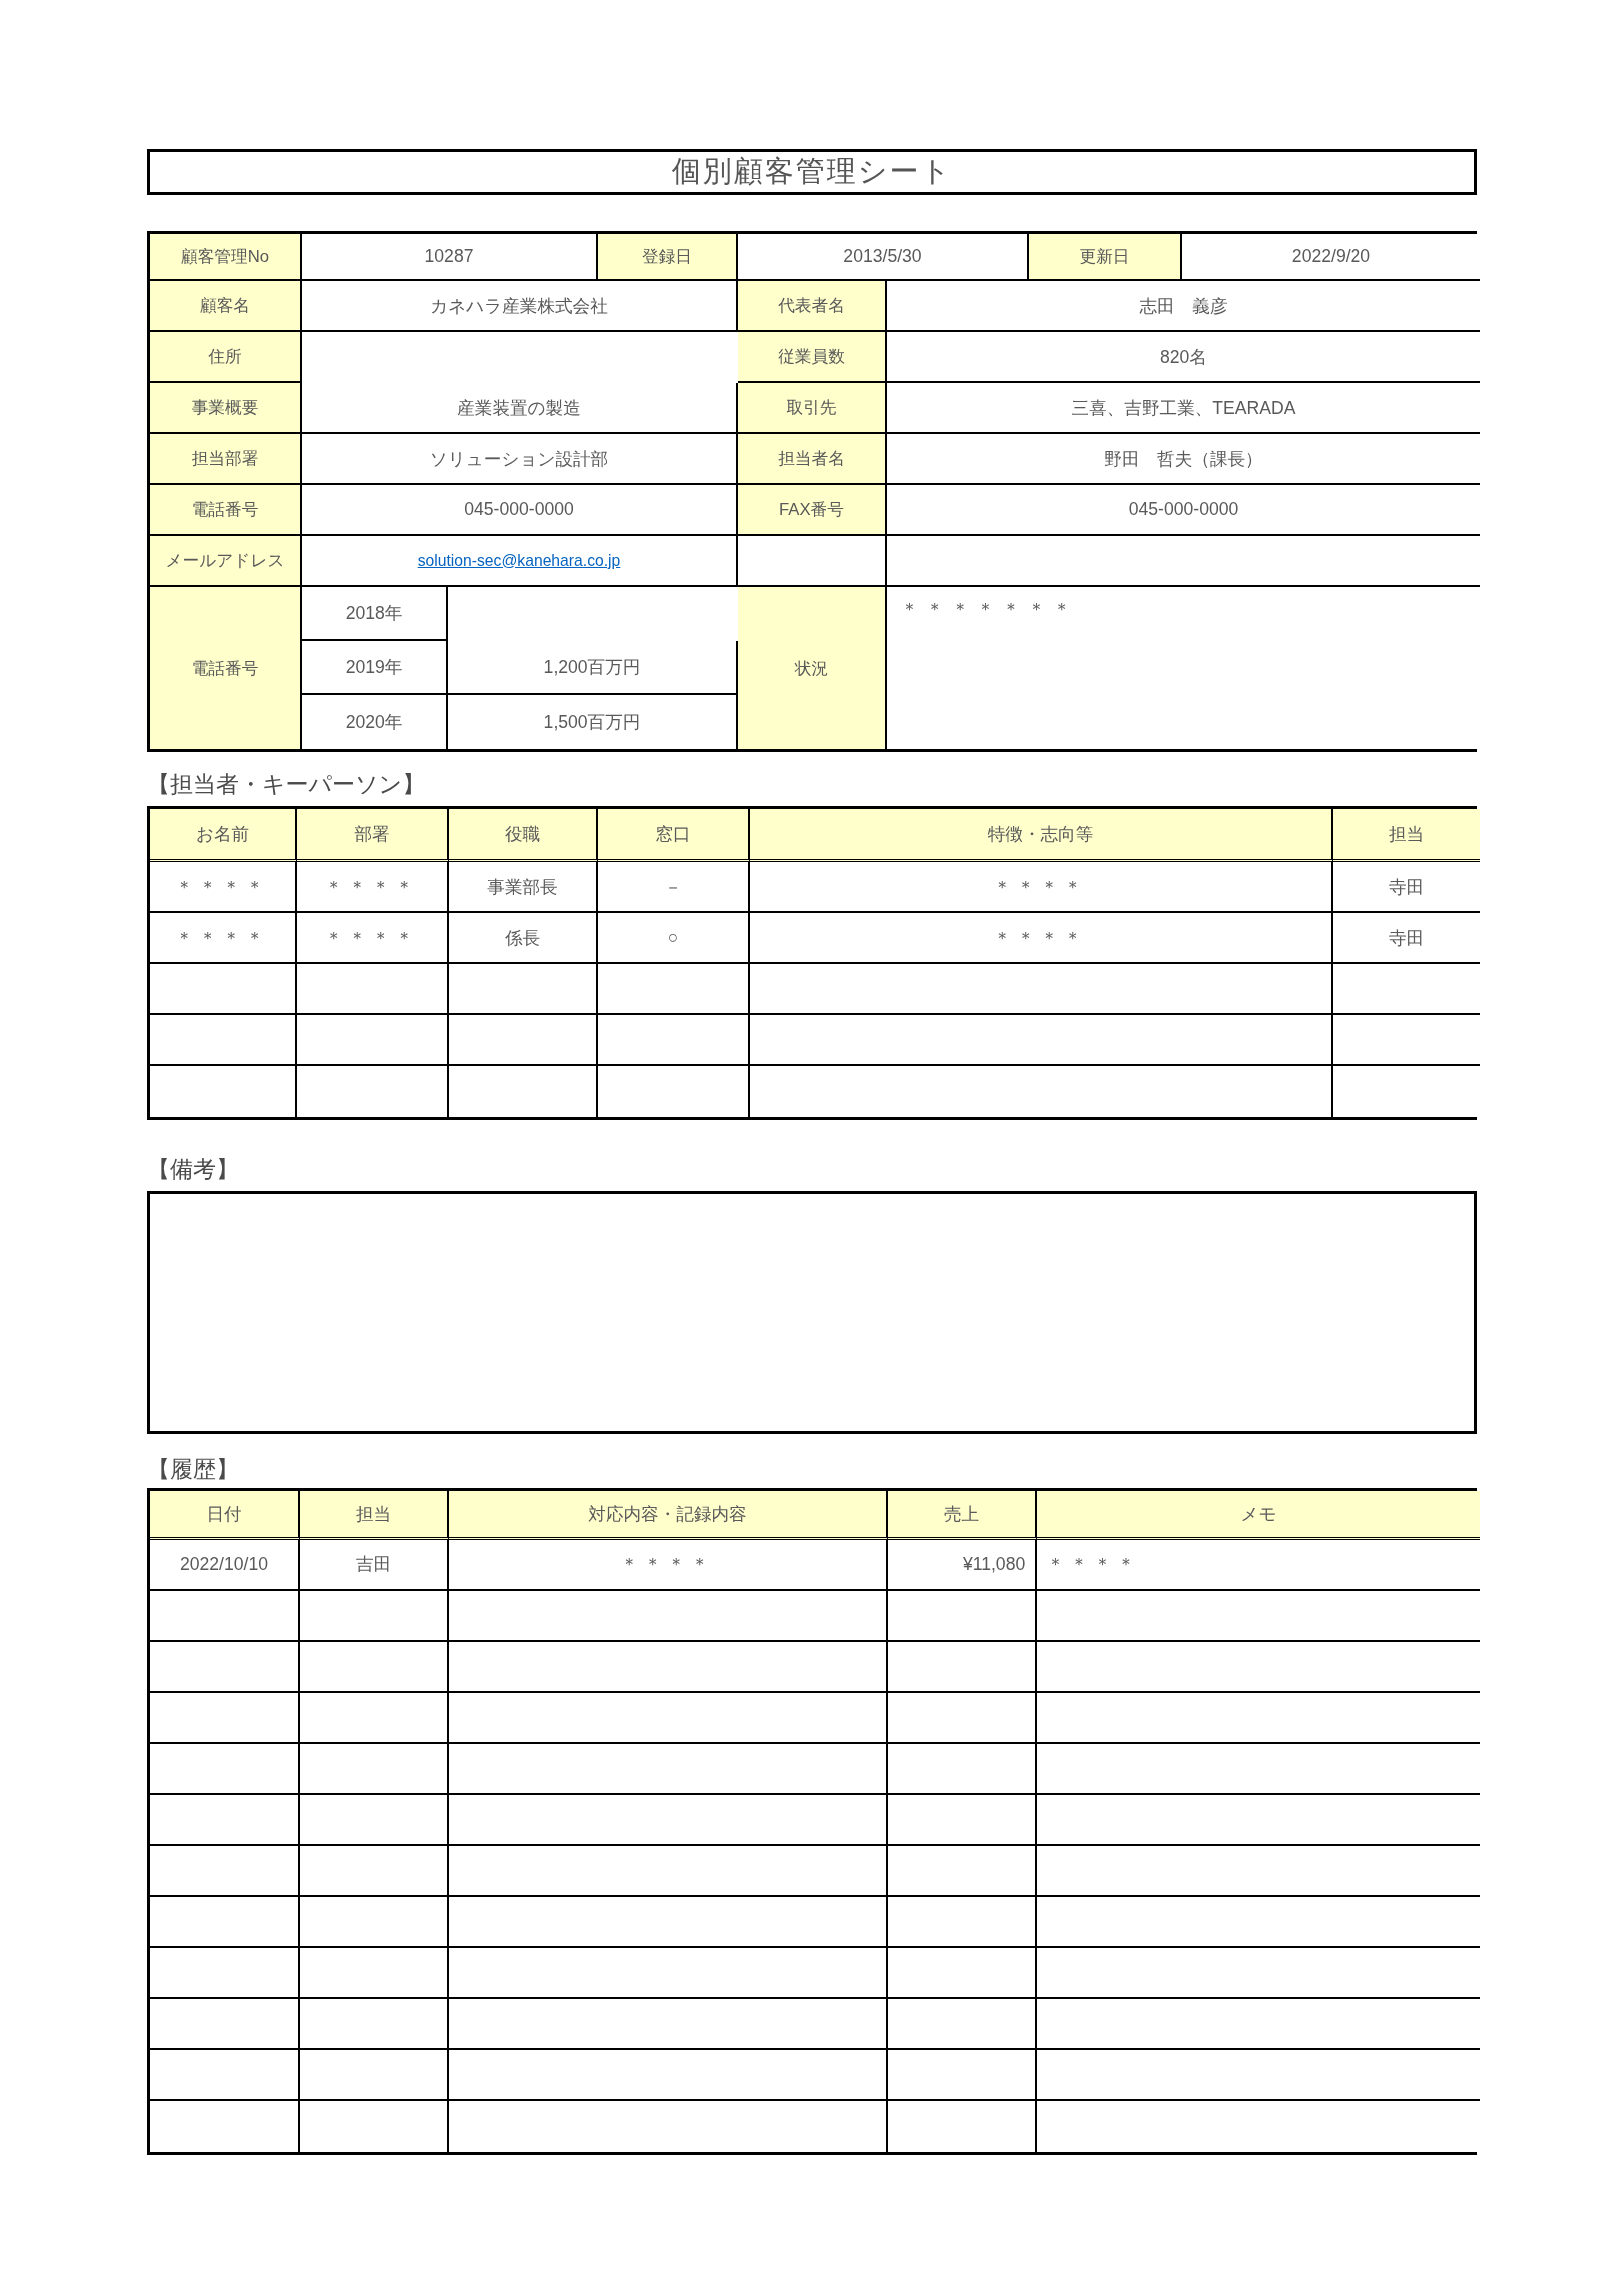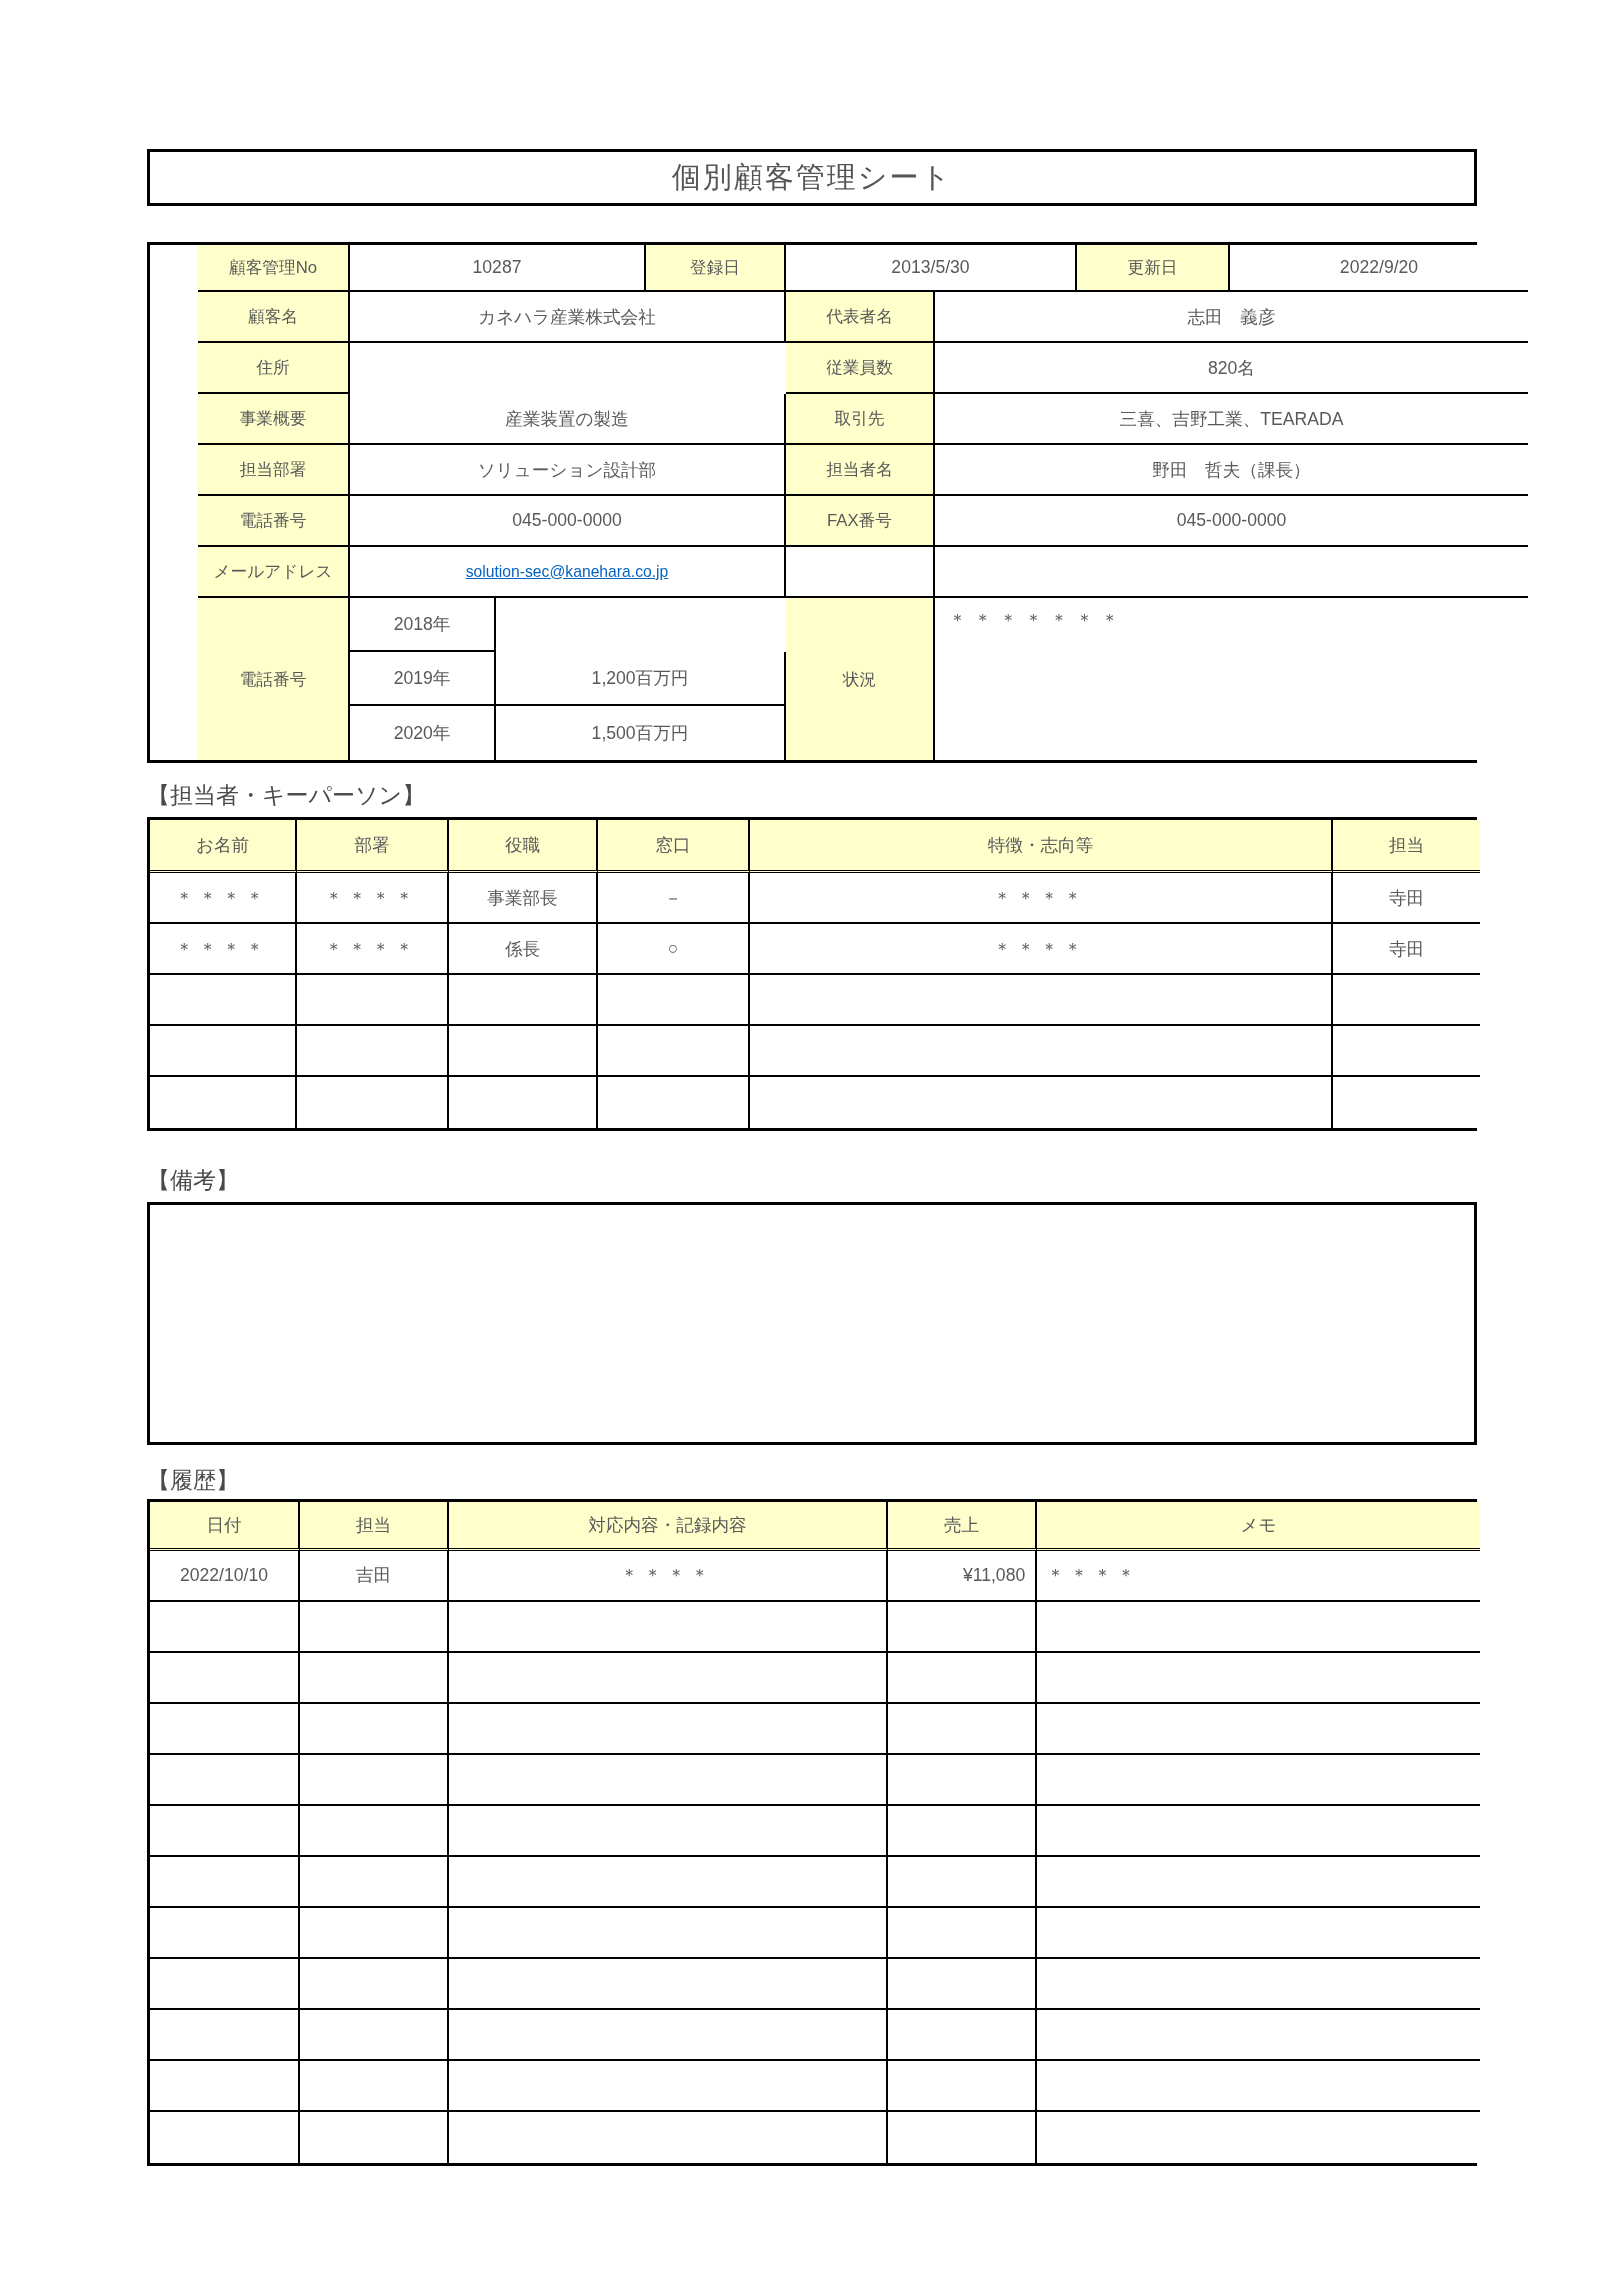--- a/index.html
+++ b/index.html
@@ -6,21 +6,21 @@
   body{
     width:1621px;height:2293px;background:#ffffff;
     font-family:"Liberation Sans","DejaVu Sans",sans-serif;
     color:#595959;
   }
   .page{position:relative;width:1621px;height:2293px;background:#fff;overflow:hidden;}
   .sheet{position:absolute;left:147px;top:149px;width:1330px;}
 
   
   .title-bar{
-    height:57px;border:3.9px solid #000;background:#fff;
+    height:46px;border:3.9px solid #000;background:#fff;
     display:flex;align-items:center;justify-content:center;
     box-sizing:border-box;
   }
   .title-bar span{font-size:29px;letter-spacing:2px;color:#555;}
 
   
   .cell{
     border-right:2px solid #000;border-bottom:2px solid #000;
     display:flex;align-items:center;justify-content:center;
     font-size:17.6px;color:#595959;box-sizing:border-box;
@@ -31,21 +31,21 @@
   .nbb{border-bottom:none;}
   .al{justify-content:flex-start;padding-left:9.8px;}
   .ar{justify-content:flex-end;padding-right:9.8px;}
   .stars{letter-spacing:5.9px;}
 
   
   .info-table{
     display:grid;margin-top:36px;
     grid-template-columns:152px 146px 150px 140px 149px 142px 153px 298px;
     grid-template-rows:47px 51px 51px 51px 51px 51px 51px 54px 54px 54px;
-    border:3.9px solid #000;box-sizing:content-box;background:#fff;padding-left:48px;
+    border:3.9px solid #000;box-sizing:content-box;background:#fff;
   }
   .email{color:#0563C1;text-decoration:underline;font-size:15.7px;cursor:pointer;}
   .status-val{
     align-items:flex-start;justify-content:flex-start;
     padding:9.8px 13.7px;letter-spacing:7.8px;
   }
 
   
   .sec{font-size:23px;color:#4a4a4a;line-height:29px;}
   .sec-kp{margin-top:17.6px;}

